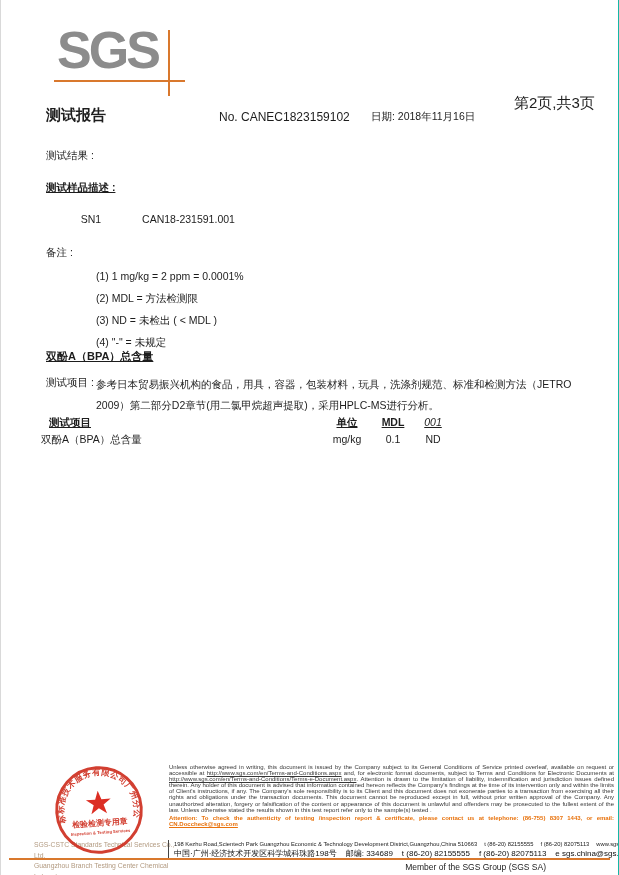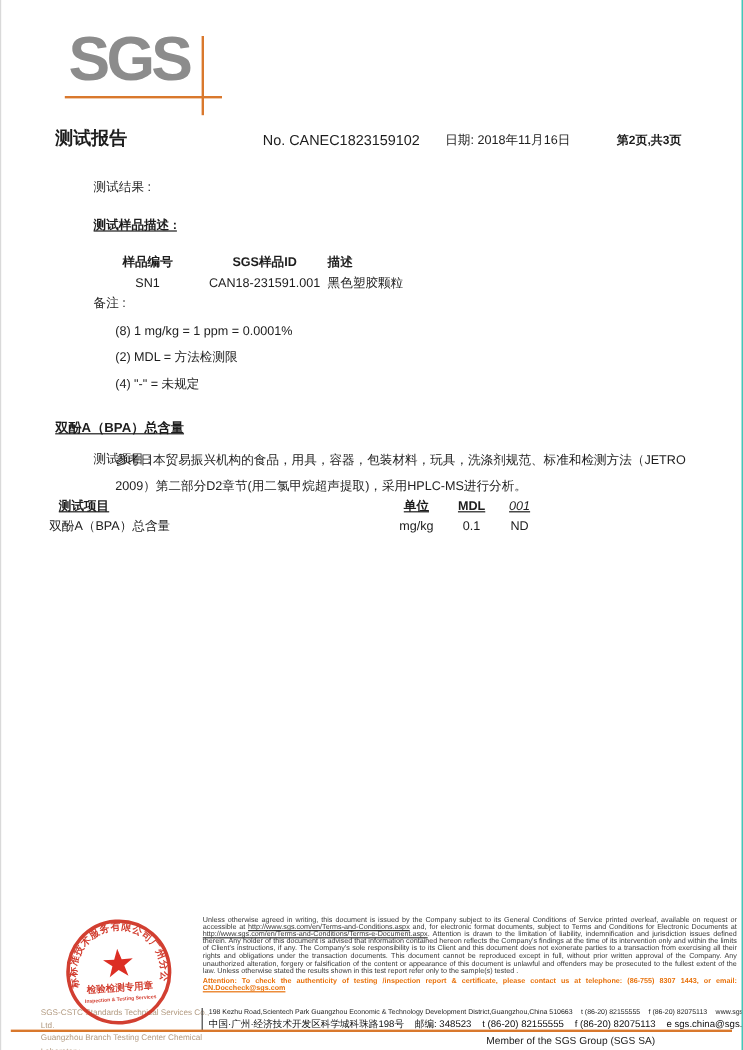--- a/index.html
+++ b/index.html
@@ -11,22 +11,22 @@
   .abs{position:absolute;}
   
   .logo-text{position:absolute;left:56px;top:24px;font-size:52px;line-height:1;font-weight:bold;
     color:var(--sgs-gray);letter-spacing:-3px;}
   .logo-hline{position:absolute;left:53px;top:80px;width:131px;height:2px;background:var(--sgs-orange);}
   .logo-vline{position:absolute;left:167px;top:30px;width:2px;height:66px;background:var(--sgs-orange);}
   
   .title{position:absolute;left:45px;top:106px;font-size:15px;font-weight:bold;}
   .report-no{position:absolute;left:218px;top:110px;font-size:12px;}
   .date{position:absolute;left:370px;top:110px;font-size:10.5px;}
-  .page-info{position:absolute;left:513px;top:110px;font-size:10px;font-weight:bold;}
-  .body-text{font-size:10.5px;margin-left:32px;}
+  .page-info{position:absolute;left:513px;top:94px;font-size:15px;}
+  .body-text{font-size:10.5px;}
   .u{text-decoration:underline;}
   .b{font-weight:bold;}
   .i{font-style:italic;}
   
   .sample-table{position:absolute;left:45px;top:211px;}
   .sample-row{display:flex;line-height:17px;}
   .sc1{width:90px;text-align:center;}
   .sc2{width:105px;text-align:center;}
   .sc3{width:200px;text-align:left;}
   
@@ -72,36 +72,31 @@
   <span class="title">测试报告</span>
   <span class="report-no">No. CANEC1823159102</span>
   <span class="date">日期: 2018年11月16日</span>
   <span class="page-info">第2页,共3页</span>
 
   <span class="abs body-text" style="left:45px;top:149px;">测试结果 :</span>
 
   <span class="abs body-text b u" style="left:45px;top:181px;">测试样品描述 :</span>
 
   <div class="sample-table body-text">
-    <div class="sample-row b">
-      <span class="sc1">样品编号</span>
-      <span class="sc2">SGS样品ID</span>
-      <span class="sc3">描述</span>
-    </div>
     <div class="sample-row">
       <span class="sc1">SN1</span>
       <span class="sc2">CAN18-231591.001</span>
-      <span class="sc3">黑色塑胶颗粒</span>
     </div>
   </div>
 
   <span class="abs body-text" style="left:45px;top:246px;">备注 :</span>
   <div class="notes">
-    <div>(8) 1 mg/kg = 1 ppm = 0.0001%</div>
+    <div>(1) 1 mg/kg = 2 ppm = 0.0001%</div>
     <div>(2) MDL = 方法检测限</div>
+    <div>(3) ND = 未检出 ( &lt; MDL )</div>
     <div>(4) "-" = 未规定</div>
   </div>
 
   <span class="abs b u" style="left:45px;top:349px;font-size:11px;">双酚A（BPA）总含量</span>
 
   <span class="abs body-text" style="left:45px;top:376px;">测试项目 :</span>
   <div class="method-text">参考日本贸易振兴机构的食品，用具，容器，包装材料，玩具，洗涤剂规范、标准和检测方法（JETRO 2009）第二部分D2章节(用二氯甲烷超声提取)，采用HPLC-MS进行分析。</div>
 
   <div class="result-table">
     <div class="result-row">
@@ -130,21 +125,21 @@
 
   <div class="addr-block">
     <div class="addr-line1">
       <span>198 Kezhu Road,Scientech Park Guangzhou Economic &amp; Technology Development District,Guangzhou,China 510663</span>
       <span>t (86-20) 82155555</span>
       <span>f (86-20) 82075113</span>
       <a href="#" style="color:#222;text-decoration:none;">www.sgsgroup.com.cn</a>
     </div>
     <div class="addr-line2">
       <span>中国·广州·经济技术开发区科学城科珠路198号</span>
-      <span>邮编: 348523</span>
+      <span>邮编: 334689</span>
       <span>t (86-20) 82155555</span>
       <span>f (86-20) 82075113</span>
       <a href="#" style="color:#111;text-decoration:none;">e sgs.china@sgs.com</a>
     </div>
   </div>
 
   <svg class="stamp" width="92" height="92" viewBox="0 0 100 100">
     <circle cx="50" cy="50" r="46" fill="none" stroke="#cf3122" stroke-width="3.2"></circle>
     <defs>
       <path id="ringPath" d="M 14,64 A 38.5,38.5 0 1 1 86,64" fill="none"></path>

